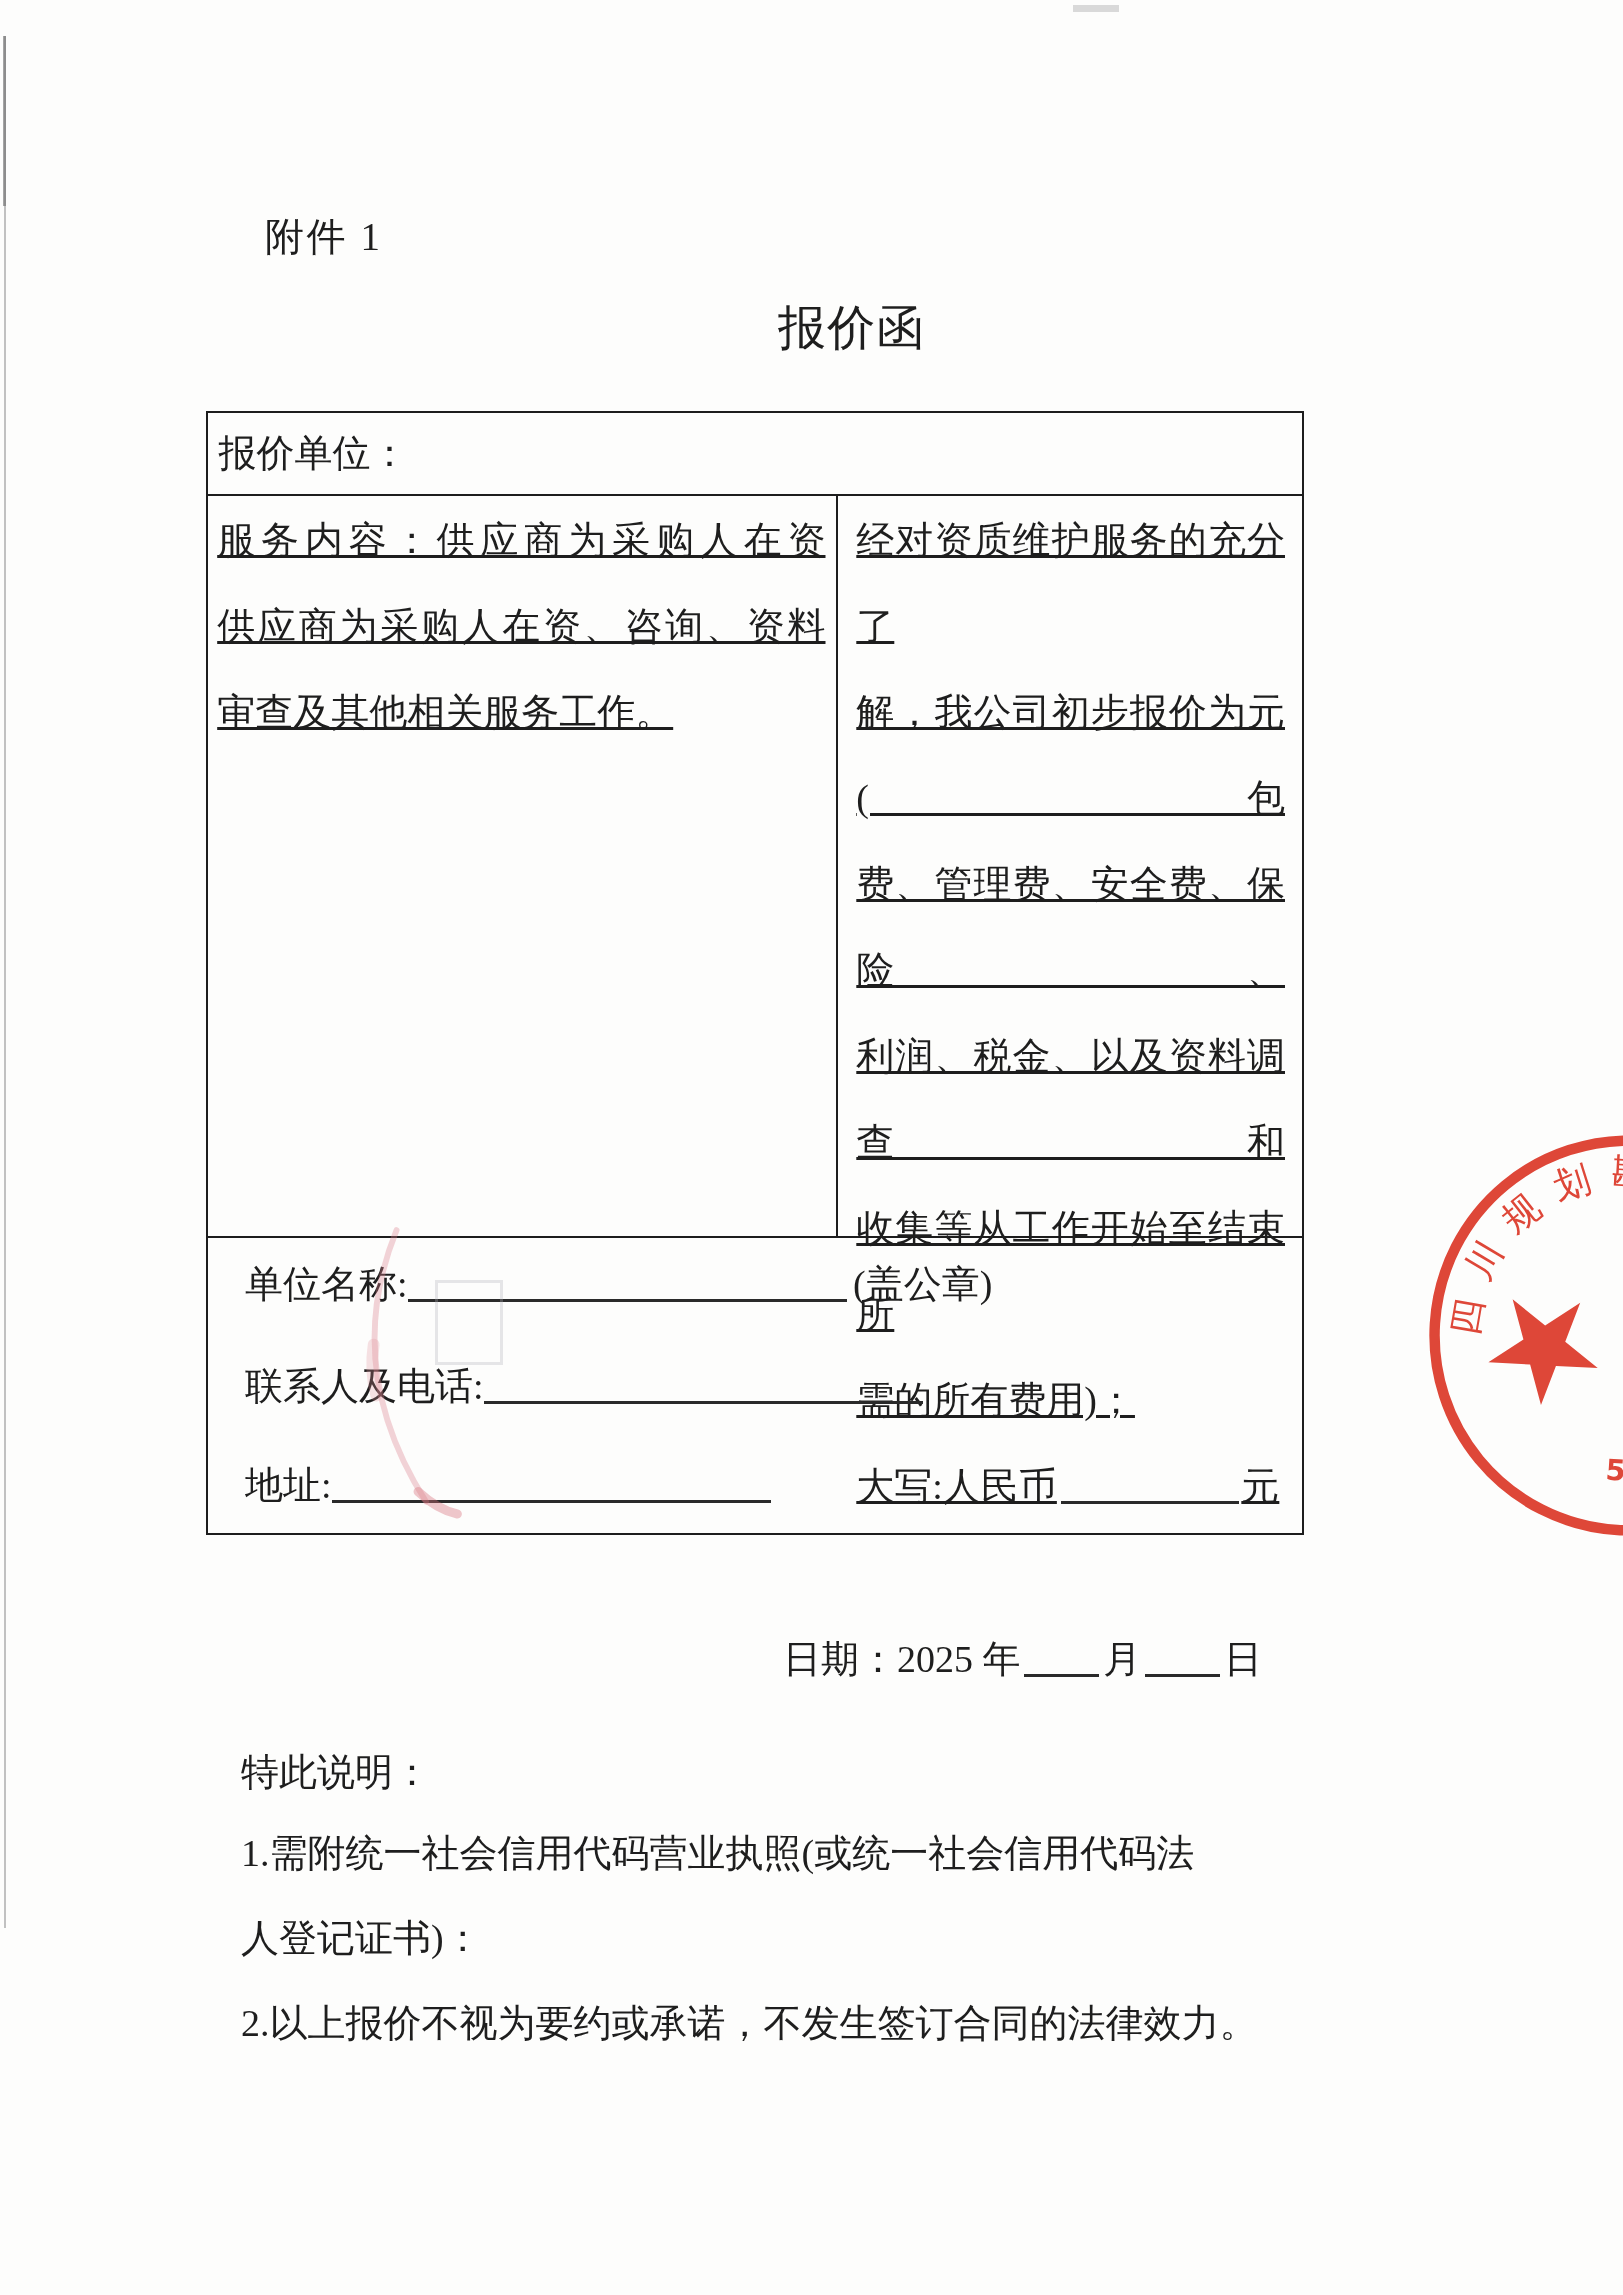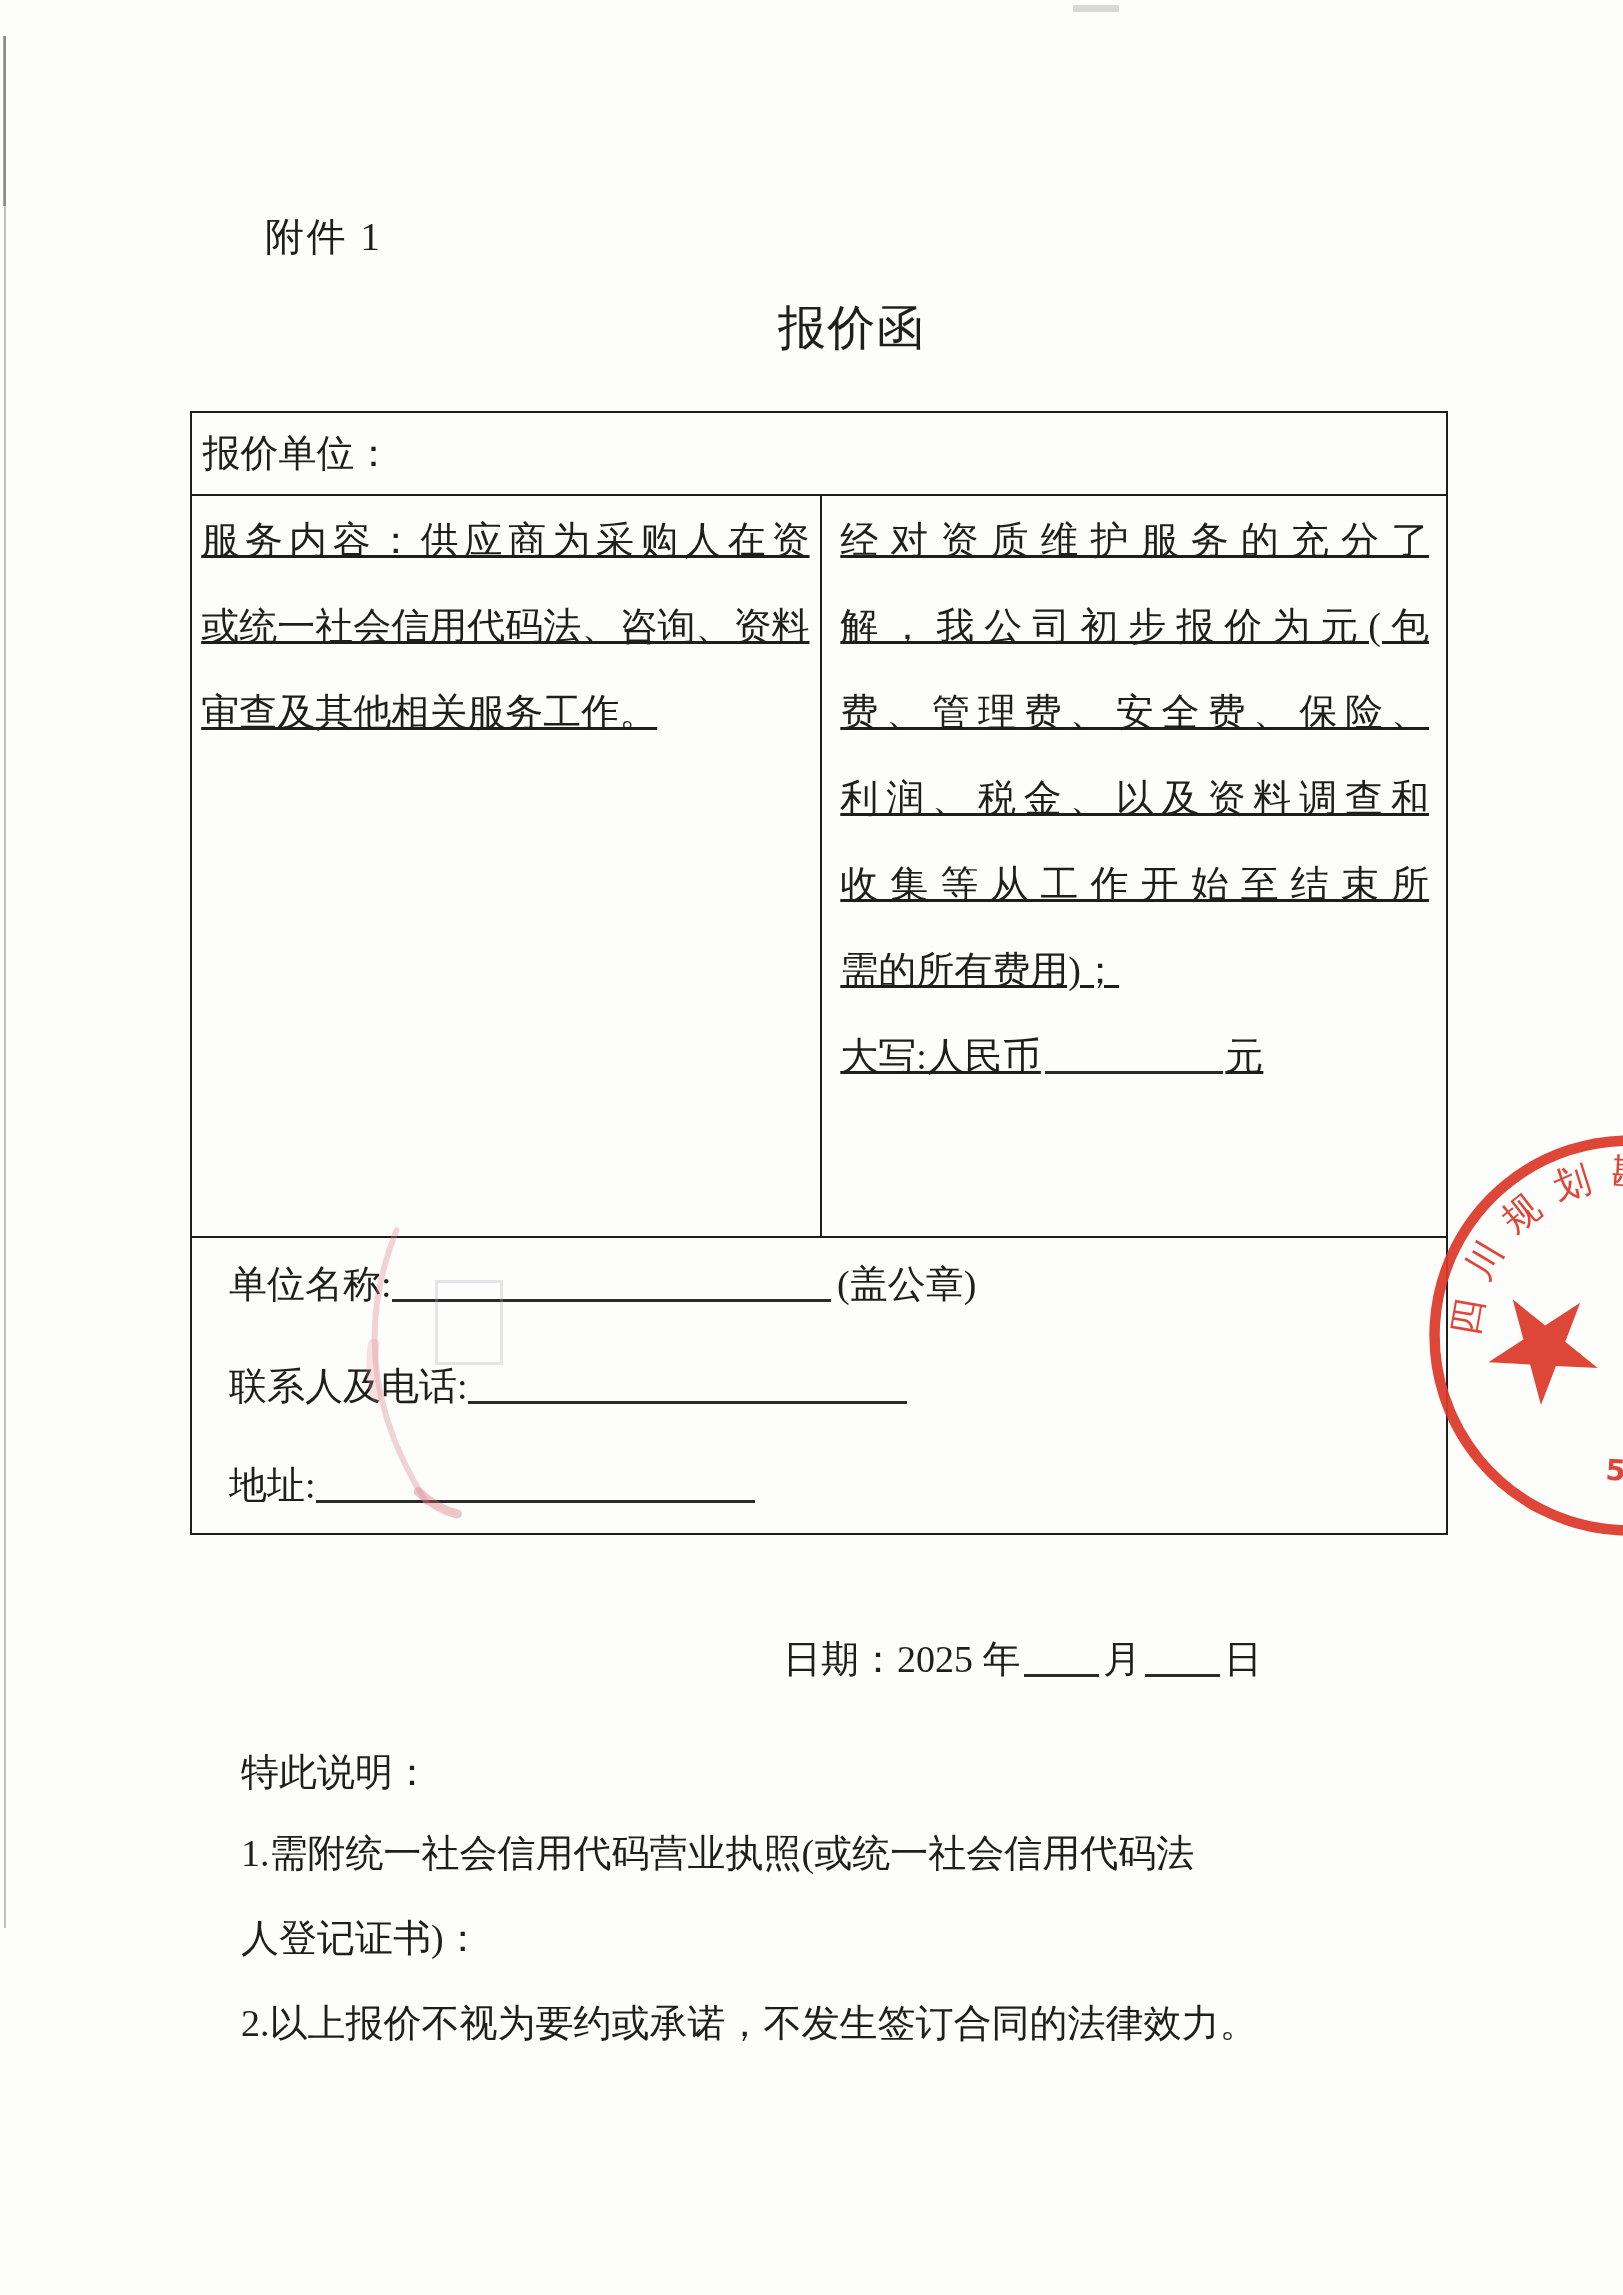--- a/index.html
+++ b/index.html
@@ -6,21 +6,21 @@
   .page{
     position:relative;width:1623px;height:2295px;background:#fdfdfc;
     overflow:hidden;font-family:"Liberation Serif","DejaVu Serif",serif;
     color:#1e1e1e;
   }
   .abs{position:absolute;}
   .attachment{left:233px;top:215px;font-size:39px;line-height:43px;letter-spacing:2.6px;white-space:nowrap;margin-left:32px;}
   .doc-title{left:778px;top:300px;font-size:48px;line-height:55px;letter-spacing:1.3px;white-space:nowrap;}
 
   
-  .quote-table{left:190px;top:411px;width:1258px;height:1124px;border:2.6px solid #1d1d1d;box-sizing:border-box;background:transparent;}
+  .quote-table{left:206px;top:411px;width:1098px;height:1124px;border:2.6px solid #1d1d1d;box-sizing:border-box;background:transparent;}
   .t-header{height:81px;border-bottom:2.6px solid #1d1d1d;box-sizing:content-box;display:flex;align-items:center;padding-left:10.5px;font-size:38px;}
   .t-body{display:flex;height:740px;border-bottom:2.6px solid #1d1d1d;box-sizing:content-box;text-decoration:underline;}
   .cell{font-size:38px;line-height:86px;}
   .cell-left{width:630px;border-right:2.6px solid #1d1d1d;box-sizing:border-box;padding:1.3px 10.5px 0 9.2px;}
   .cell-right{flex:1;padding:1.3px 17px 0 18.3px;}
   .jline{text-align:justify;text-align-last:justify;text-justify:inter-character;}
   .t-sign{font-size:38px;padding-left:37px;}
   .sign-line{line-height:41px;white-space:nowrap;}
   .sign-line.f1{margin-top:25.5px;}
   .sign-line.f2{margin-top:58px;}
@@ -62,21 +62,21 @@
 
   <div class="abs quote-table">
 
     <div class="t-header">
       <span>报价单位：</span>
     </div>
 
     <div class="t-body">
       <div class="cell cell-left">
         <div class="jline">服务内容：供应商为采购人在资</div>
-        <div class="jline">或统一社会信用代码法、咨询、资料</div>
+        <div class="jline">供应商为采购人在资、咨询、资料</div>
         <div>审查及其他相关服务工作。</div>
       </div>
       <div class="cell cell-right">
         <div class="jline">经对资质维护服务的充分了</div>
         <div class="jline">解，我公司初步报价为元(包</div>
         <div class="jline">费、管理费、安全费、保险、</div>
         <div class="jline">利润、税金、以及资料调查和</div>
         <div class="jline">收集等从工作开始至结束所</div>
         <div>需的所有费用)；</div>
         <div><span>大写:人民币</span><span class="blank w272"></span><span>元</span></div>

